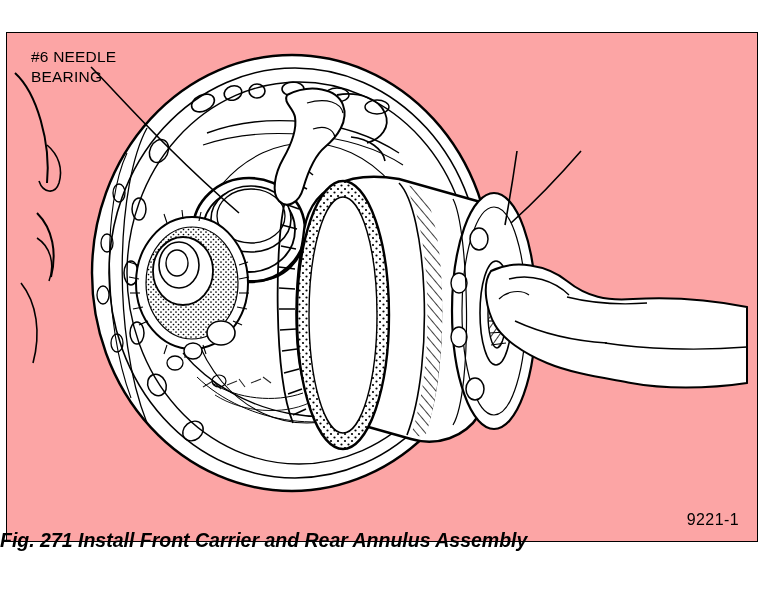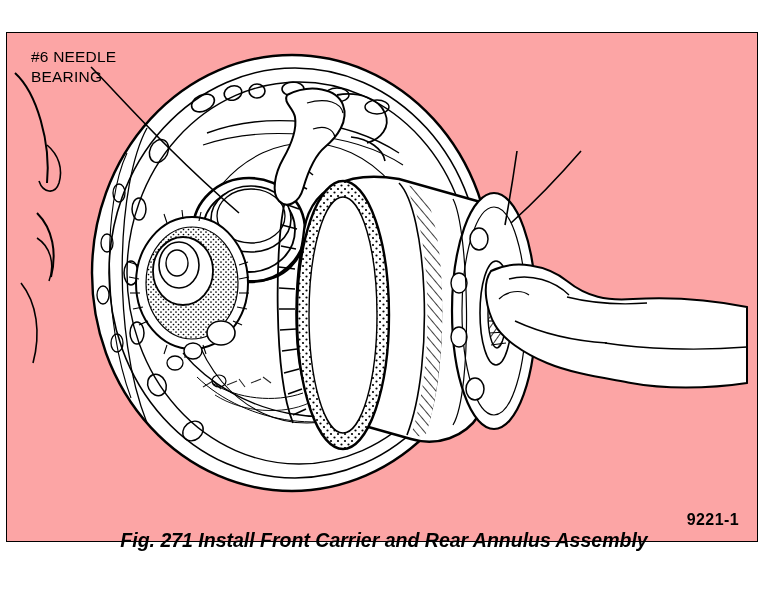--- a/index.html
+++ b/index.html
@@ -56,28 +56,26 @@
     left: 436px;
     top: 14px;
     width: 300px;
   }
   #figure-number {
     position: absolute;
     right: 18px;
     bottom: 12px;
     font-size: 16px;
     letter-spacing: 0.4px;
-    font-weight: bold;
   }
   #caption {
     position: absolute;
     left: 0;
     top: 526px;
     width: 768px;
-    text-align: center;
     font-family: "Liberation Sans", sans-serif;
     font-size: 19.5px;
     font-weight: bold;
     font-style: italic;
     line-height: 28px;
     color: #000000;
   }
 </style>
 </head>
 <body>

